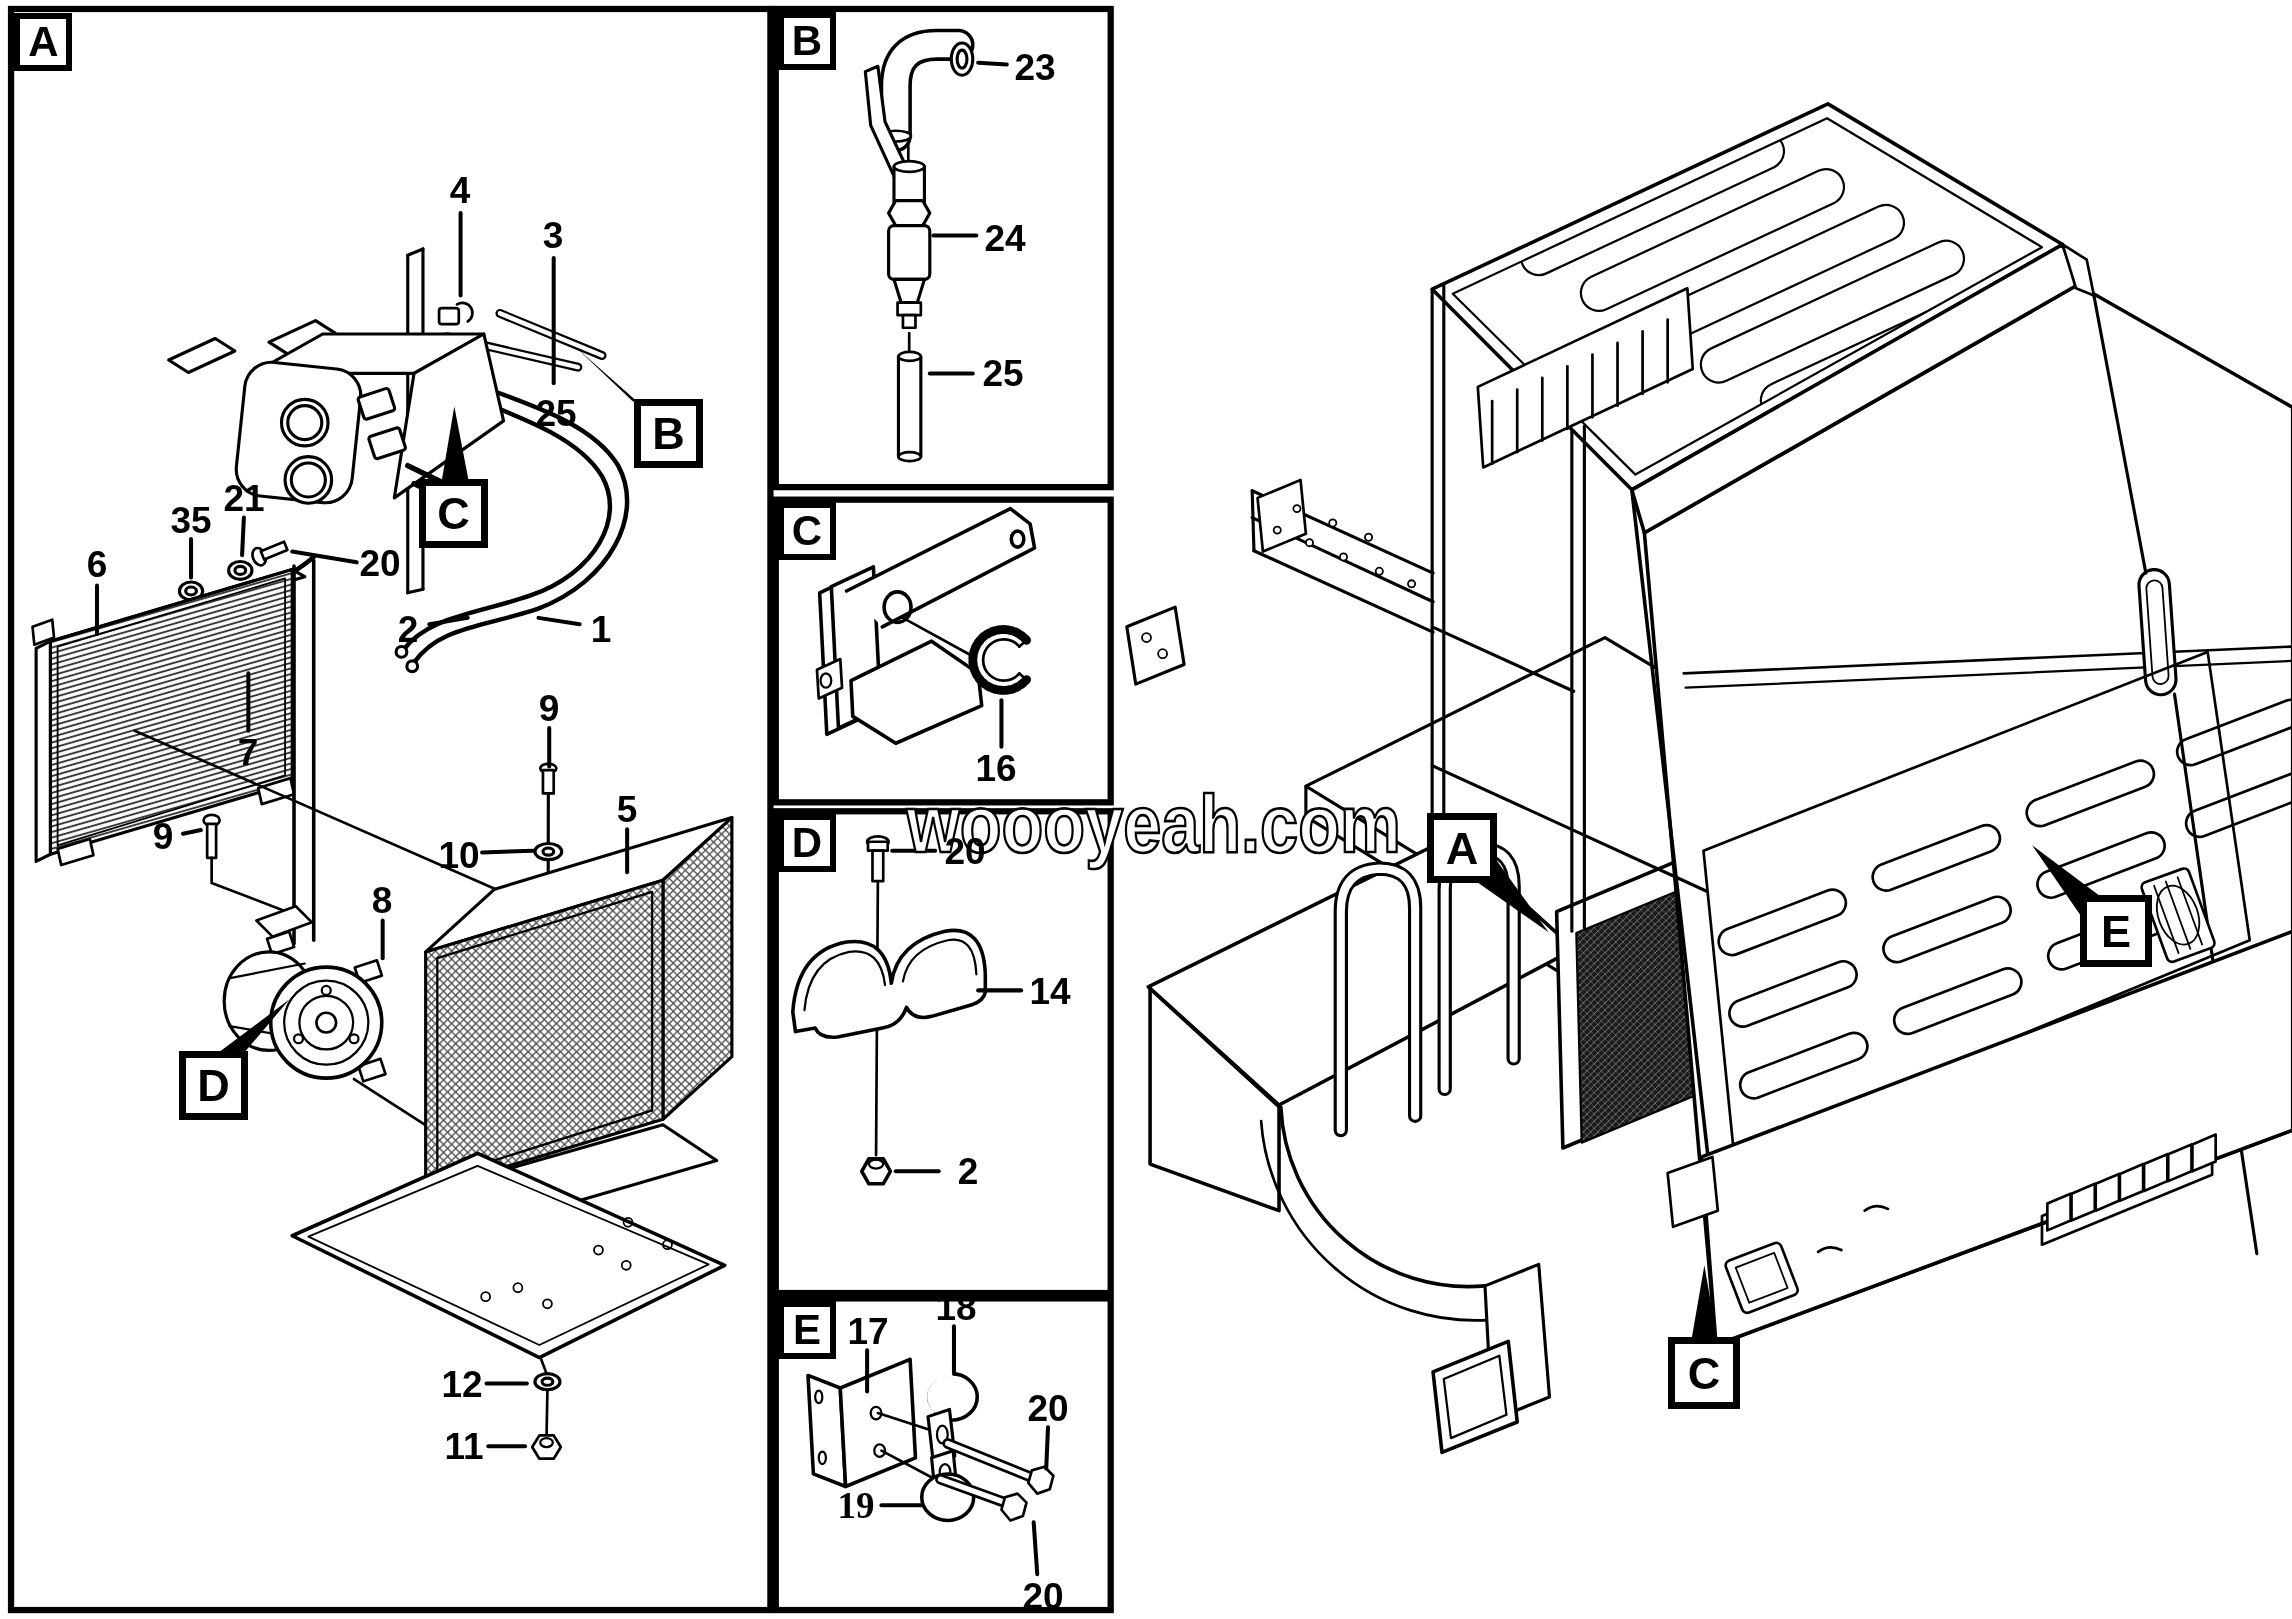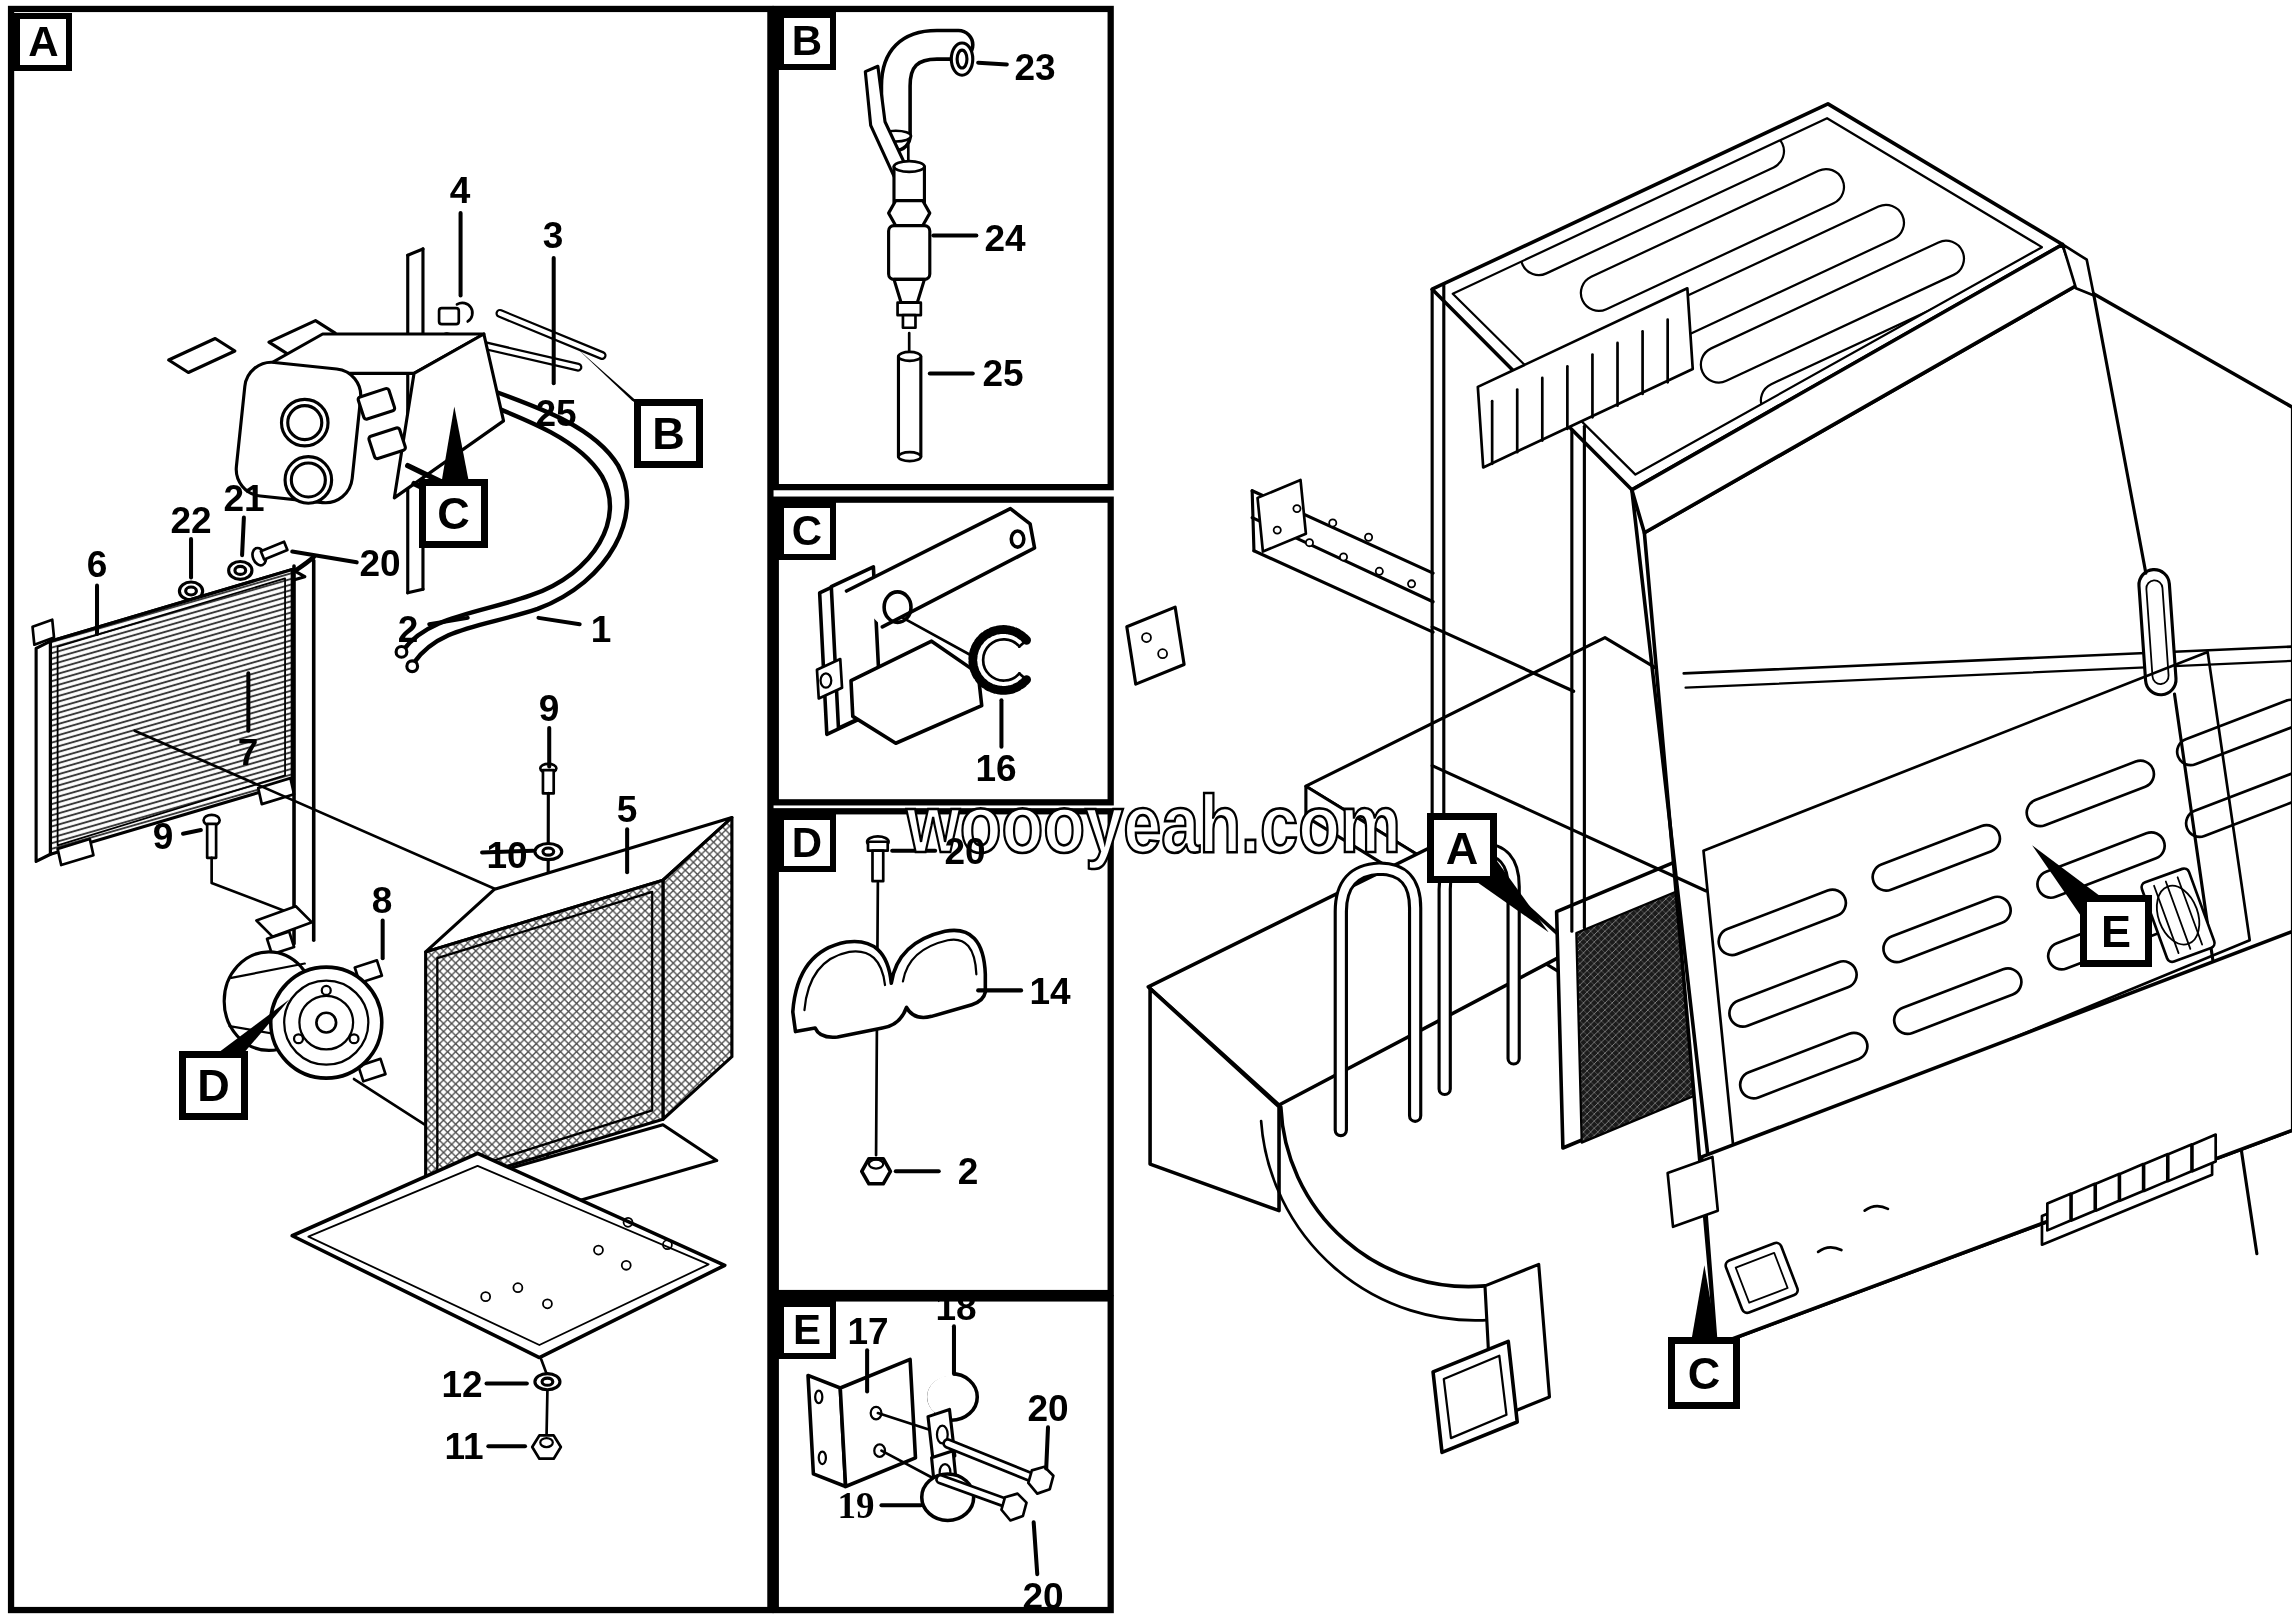--- a/index.html
+++ b/index.html
@@ -428,30 +428,30 @@
   <div class="callout" style="left:634px;top:399px;width:69px;height:69px;">B</div>
   <div class="callout" style="left:419px;top:479px;width:69px;height:69px;">C</div>
   <div class="callout" style="left:179px;top:1051px;width:69px;height:69px;">D</div>
   <div class="callout" style="left:1427px;top:813px;width:70px;height:70px;">A</div>
   <div class="callout" style="left:2080px;top:895px;width:72px;height:72px;">E</div>
   <div class="callout" style="left:1668px;top:1337px;width:72px;height:72px;">C</div>
 
   <span class="plabel" style="left:460px;top:190px;">4</span>
   <span class="plabel" style="left:553px;top:235px;">3</span>
   <span class="plabel" style="left:556px;top:413px;">25</span>
-  <span class="plabel" style="left:191px;top:520px;">22</span>
+  <span class="plabel" style="left:191px;top:520px;">35</span>
   <span class="plabel" style="left:244px;top:498px;">21</span>
   <span class="plabel" style="left:380px;top:563px;">20</span>
   <span class="plabel" style="left:97px;top:564px;">6</span>
   <span class="plabel" style="left:408px;top:629px;">2</span>
   <span class="plabel" style="left:601px;top:629px;">1</span>
   <span class="plabel" style="left:248px;top:752px;">7</span>
   <span class="plabel" style="left:549px;top:708px;">9</span>
   <span class="plabel" style="left:163px;top:836px;">9</span>
-  <span class="plabel" style="left:459px;top:855px;margin-left:48px;">10</span>
+  <span class="plabel" style="left:459px;top:855px;">10</span>
   <span class="plabel" style="left:382px;top:900px;">8</span>
   <span class="plabel" style="left:627px;top:809px;">5</span>
   <span class="plabel" style="left:462px;top:1384px;">12</span>
   <span class="plabel" style="left:464px;top:1446px;">11</span>
 
   <span class="plabel" style="left:1035px;top:67px;">23</span>
   <span class="plabel" style="left:1005px;top:238px;">24</span>
   <span class="plabel" style="left:1003px;top:373px;">25</span>
 
   <span class="plabel" style="left:996px;top:768px;">16</span>

